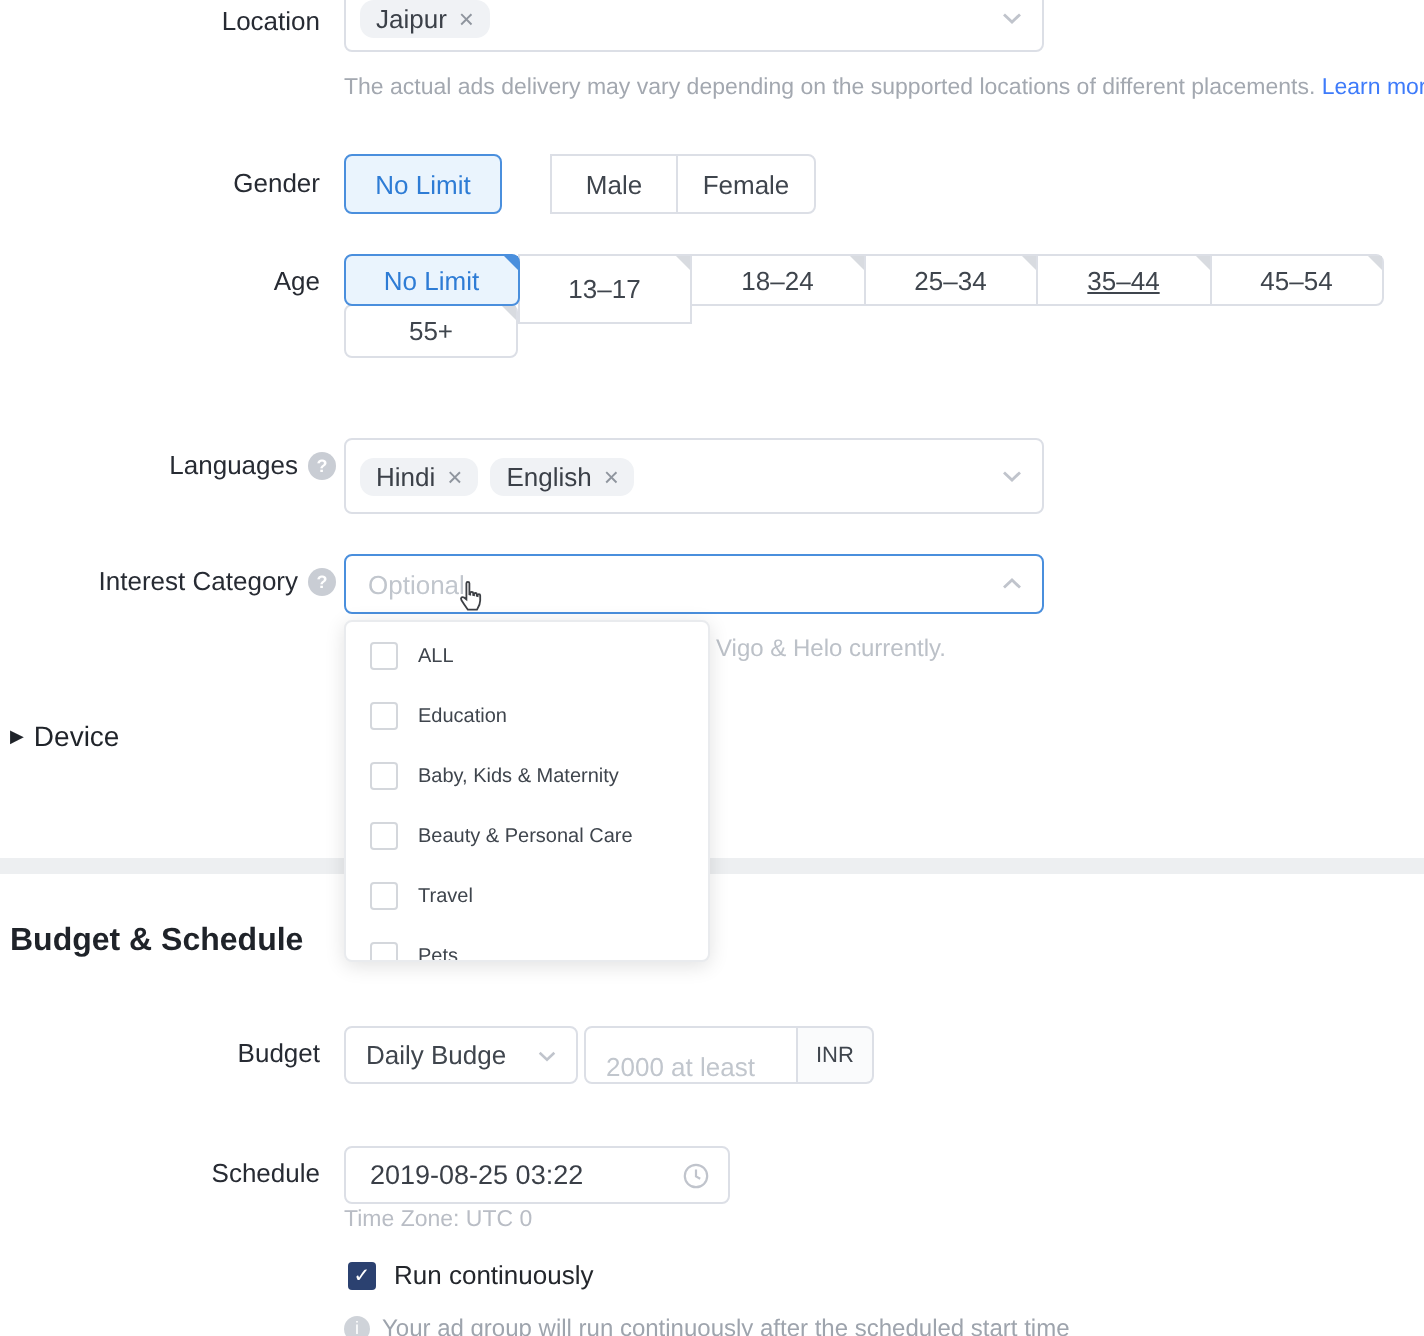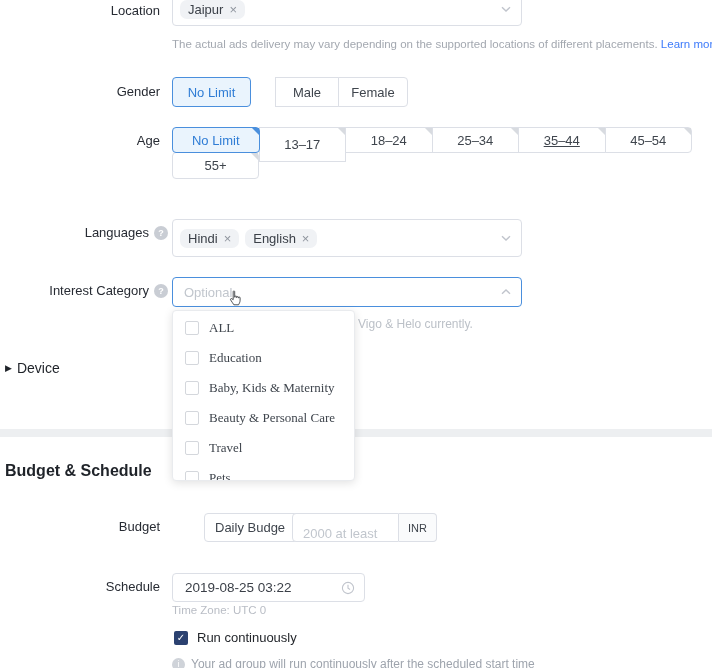--- a/index.html
+++ b/index.html
@@ -37,21 +37,21 @@
 
   .focus-input { position:absolute; background:#fff; border:1px solid #4a8fdd; border-radius:4px;
                  display:flex; align-items:center; padding:0 26px 0 11px; }
   .placeholder { color:#c1c6cd; font-size:13px; }
 
   .dropdown { position:absolute; left:172px; top:310px; width:183px; height:171px; background:#fff;
               border:1px solid #e9ebee; border-radius:4px; box-shadow:0 2px 10px rgba(0,0,0,.12);
               overflow:hidden; z-index:10; padding-top:2px; }
   .dd-item { height:30px; display:flex; align-items:center; gap:10px; padding:0 12px; cursor:pointer; }
   .cb { width:14px; height:14px; border:1px solid #d4d7dc; border-radius:2px; background:#fff; flex:0 0 auto; }
-  .dd-text { font-size:13px; color:#3f454d; white-space:nowrap;font-family:Liberation Serif, serif; }
+  .dd-text { font-size:10px; color:#3f454d; white-space:nowrap; }
 
   .device-row { position:absolute; left:5px; top:360px; font-size:14px; color:#1f2329;
                 display:flex; align-items:center; gap:5px; cursor:pointer; }
   .caret { font-size:9px; color:#1f2329; }
 
   .band { position:absolute; left:0; top:429px; width:712px; height:8px; background:#edeff1; }
 
   .section-heading { position:absolute; left:5px; top:462px; font-size:16px; font-weight:bold; color:#1f2329; }
 
   .mini-select { position:absolute; background:#fff; border:1px solid #dcdfe6; border-radius:4px; height:29px;
@@ -218,21 +218,21 @@
   <div class="device-row">
     <span class="caret">▶</span>
     <span>Device</span>
   </div>
 
   <div class="band"></div>
 
   <div class="section-heading">Budget &amp; Schedule</div>
 
   <div class="row-label" style="top:519px">Budget</div>
-  <div class="mini-select" style="left:172px; top:513px; width:117px;margin-left:32px;">
+  <div class="mini-select" style="left:172px; top:513px; width:117px;">
     <span>Daily Budge</span>
     <span class="chevron">
       <svg width="11" height="11" viewBox="0 0 12 12">
           <path d="M2 4.2 L6 8 L10 4.2" fill="none" stroke="#c0c4cc" stroke-width="1.4"></path>
         </svg>
     </span>
   </div>
   <div class="input-group" style="left:292px; top:513px;">
     <div class="ig-input" style="width:107px;">
       <span class="placeholder">2000 at least</span>

